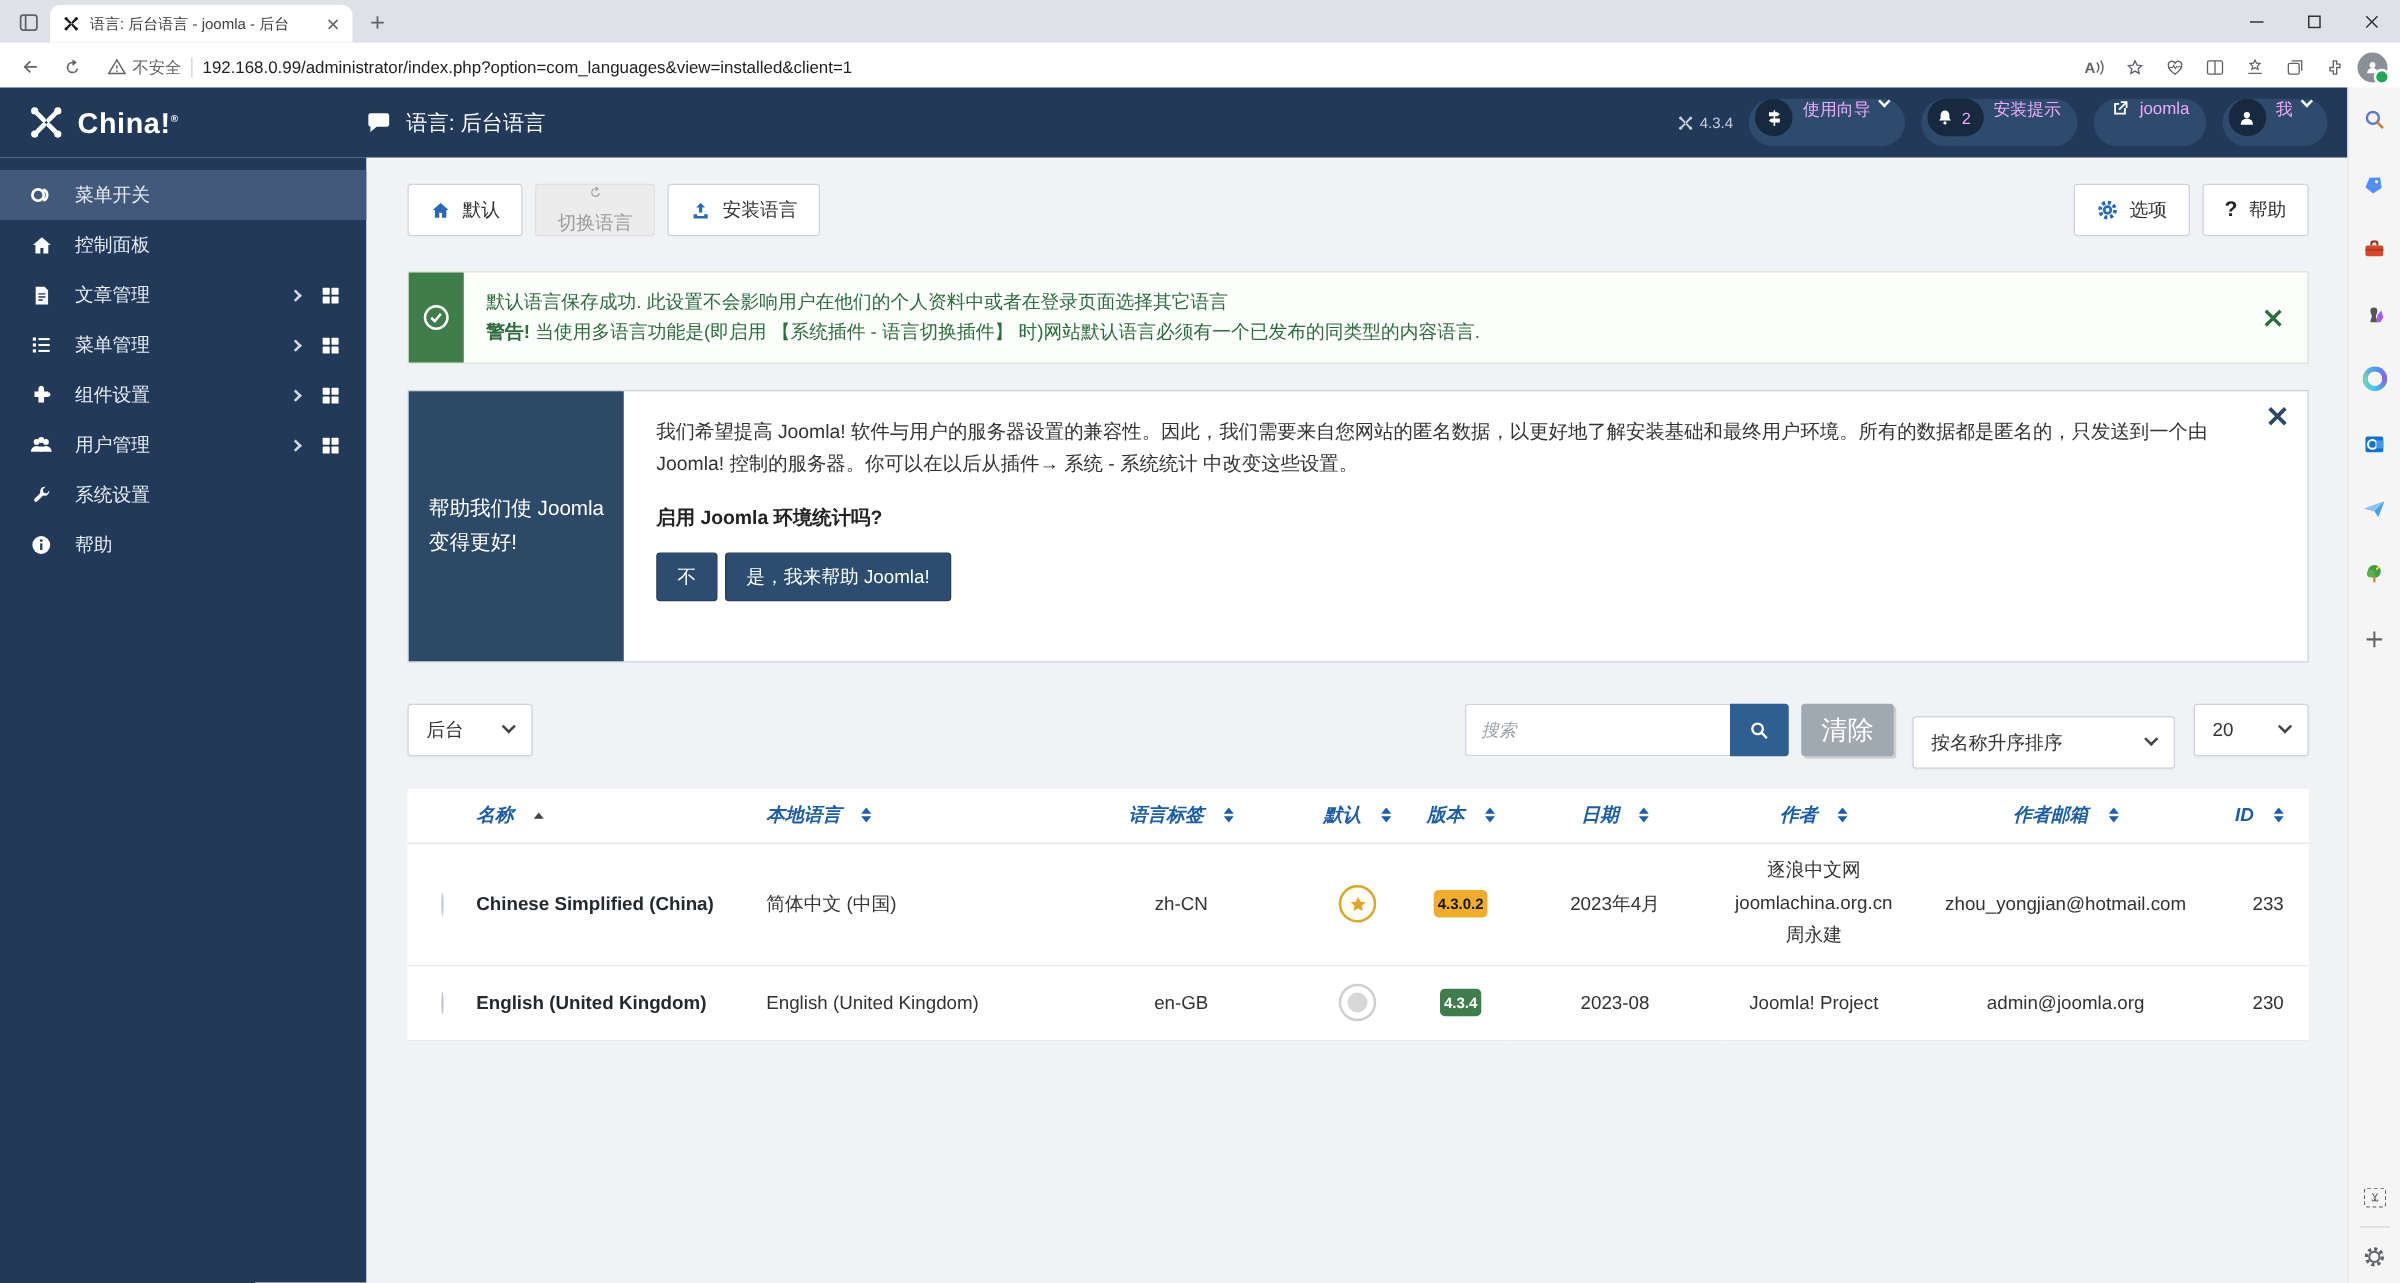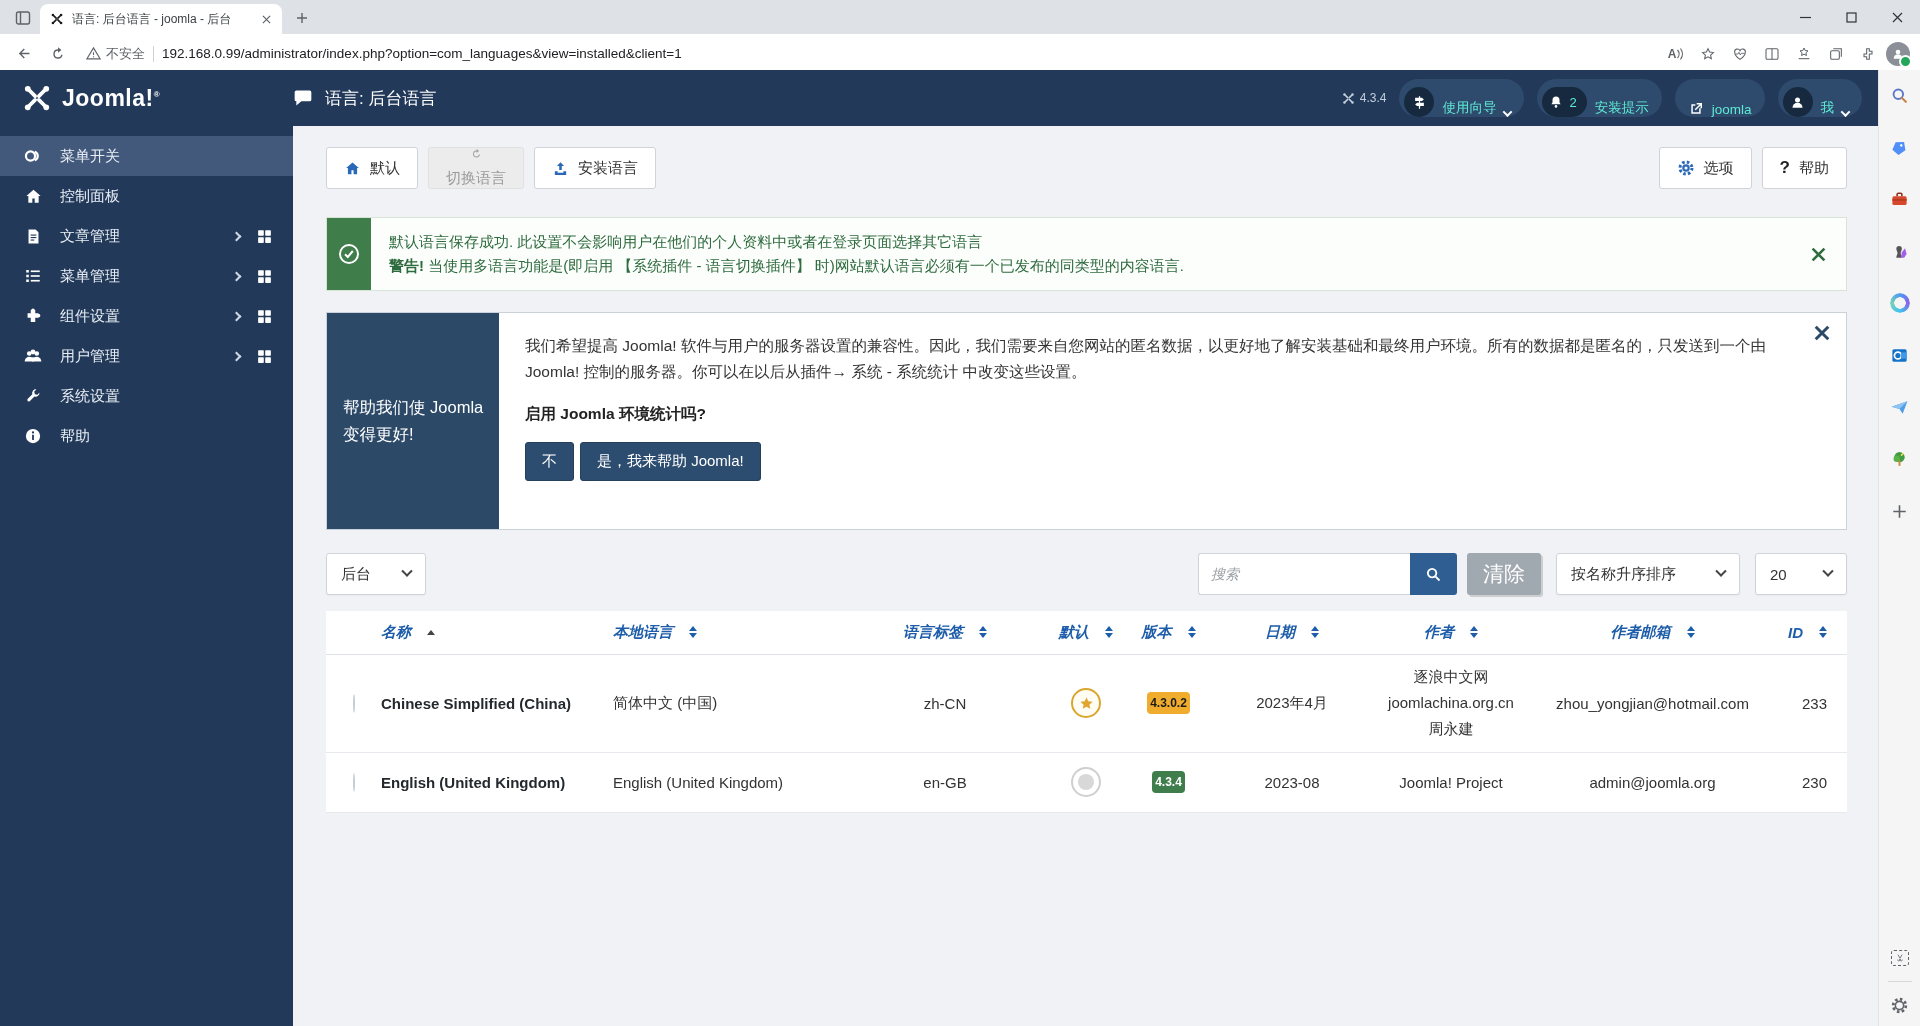--- a/index.html
+++ b/index.html
@@ -37,21 +37,21 @@
 
   
   .admin { position:absolute; left:0; top:70px; width:1878px; height:956px; display:flex; flex-direction:column; }
   .topbar { height:56px; background:#22395a; display:flex; align-items:center; flex:0 0 56px; }
   .logo-zone { width:293px; height:56px; display:flex; align-items:center; padding-left:22px; gap:10px; }
   .logo-word { color:#fff; font-size:23px; font-weight:bold; letter-spacing:.5px; }
   .logo-word sup { font-size:8px; }
   .page-title { display:flex; align-items:center; gap:12px; color:#fff; font-size:17px; }
   .topbar-right { margin-left:auto; display:flex; align-items:center; gap:13px; padding-right:16px; }
   .ver { display:flex; align-items:center; gap:5px; color:#c4cfdd; font-size:12px; }
-  .pill { background:#2e4b6d; border-radius:19px; height:38px; display:flex; align-items:flex-end; gap:8px; padding:0 13px 0 5px; color:#5eead4; font-size:13.5px; }
+  .pill { background:#2e4b6d; border-radius:19px; height:38px; display:flex; align-items:flex-start; gap:8px; padding:0 13px 0 5px; color:#f0abfc; font-size:13.5px; }
   .pill.noicon { padding-left:13px; }
   .icon-circle { width:30px; height:30px; border-radius:50%; background:#16293f; display:flex; align-items:center; justify-content:center; flex:0 0 30px; }
   .notif-inner { background:#16293f; border-radius:15px; height:30px; display:flex; align-items:center; gap:6px; padding:0 10px 0 7px; font-size:13px; }
   .chev-dn { width:7px; height:7px; border-right:2px solid #fff; border-bottom:2px solid #fff; transform:rotate(45deg) translate(-1px,-1px); }
 
   .admin-body { flex:1; display:flex; }
   .sidebar { width:293px; background:#22395a; padding-top:10px; flex:0 0 293px; }
   .side-item { height:40px; display:flex; align-items:center; gap:16px; padding:0 20px 0 22px; color:#e8eef5; font-size:15px; cursor:pointer; }
   .side-item.active { background:#42597c; }
   .side-item .s-ico { width:22px; display:flex; justify-content:center; }
@@ -86,21 +86,21 @@
 
   
   .filters { margin-top:23px; display:flex; align-items:center; }
   .select { height:42px; background:#fff; border:1px solid #ced4da; border-radius:3px; display:flex; align-items:center; justify-content:space-between; padding:0 14px; font-size:15px; color:#333; cursor:pointer; box-shadow:0 1px 2px rgba(0,0,0,.04); }
   .sel-chev { width:8px; height:8px; border-right:2px solid #444; border-bottom:2px solid #444; transform:rotate(45deg) translate(-2px,-2px); margin-left:14px; }
   .search-wrap { margin-left:auto; display:flex; align-items:center; }
   .search-input { width:212px; height:42px; border:1px solid #ced4da; border-right:none; border-radius:3px 0 0 3px; padding:0 12px; font-size:14px; color:#333; outline:none; }
   .search-input::placeholder { font-style:italic; color:#9aa0a6; }
   .search-btn { width:47px; height:42px; background:#2f5e93; border-radius:0 3px 3px 0; display:flex; align-items:center; justify-content:center; cursor:pointer; }
   .clear-btn { margin-left:10px; height:42px; background:#a0a8b0; color:#fff; border:none; border-radius:3px; padding:0 16px; font-size:21px; cursor:pointer; box-shadow:2px 2px 0 rgba(0,0,0,.15); }
-  .sort-select { width:184px; margin-left:15px; }
+  .sort-select { width:210px; margin-left:15px;margin-top:20px; }
   .size-select { width:92px; margin-left:15px; }
 
   
   .badge-row { margin-top:15px; display:flex; justify-content:flex-end; }
   .cols-badge { background:#2c4d6f; color:#fff; font-size:12.5px; border-radius:4px; padding:5px 10px; display:flex; align-items:center; gap:6px; cursor:pointer; }
   .caret { width:0; height:0; border-left:4px solid transparent; border-right:4px solid transparent; border-top:5px solid #fff; }
 
   
   .lang-table { margin-top:16px; width:100%; border-collapse:collapse; background:#fff; table-layout:fixed; }
   .lang-table th { height:43px; font-size:15px; color:#1d5da9; font-weight:bold; border-bottom:1px solid #dfe3e7; }
@@ -266,21 +266,21 @@
             <path d="M6 18L10.5 13.5"></path>
             <path d="M18 18L13.5 13.5"></path>
           </g>
           <g fill="#fff">
             <circle cx="4.6" cy="4.6" r="2.3"></circle>
             <circle cx="19.4" cy="4.6" r="2.3"></circle>
             <circle cx="4.6" cy="19.4" r="2.3"></circle>
             <circle cx="19.4" cy="19.4" r="2.3"></circle>
           </g>
         </svg>
-      <span class="logo-word"><span>Joomla!</span><sup>®</sup></span>
+      <span class="logo-word"><span>China!</span><sup>®</sup></span>
     </div>
     <div class="page-title">
       <svg width="20" height="20" viewBox="0 0 24 24">
           <path d="M4 3h16a2 2 0 0 1 2 2v9a2 2 0 0 1-2 2H10l-6 5v-5a2 2 0 0 1-2-2V5a2 2 0 0 1 2-2z" fill="#fff"></path>
         </svg>
       <span>语言: 后台语言</span>
     </div>
     <div class="topbar-right">
       <span class="ver">
         <svg width="13" height="13" viewBox="0 0 24 24">

